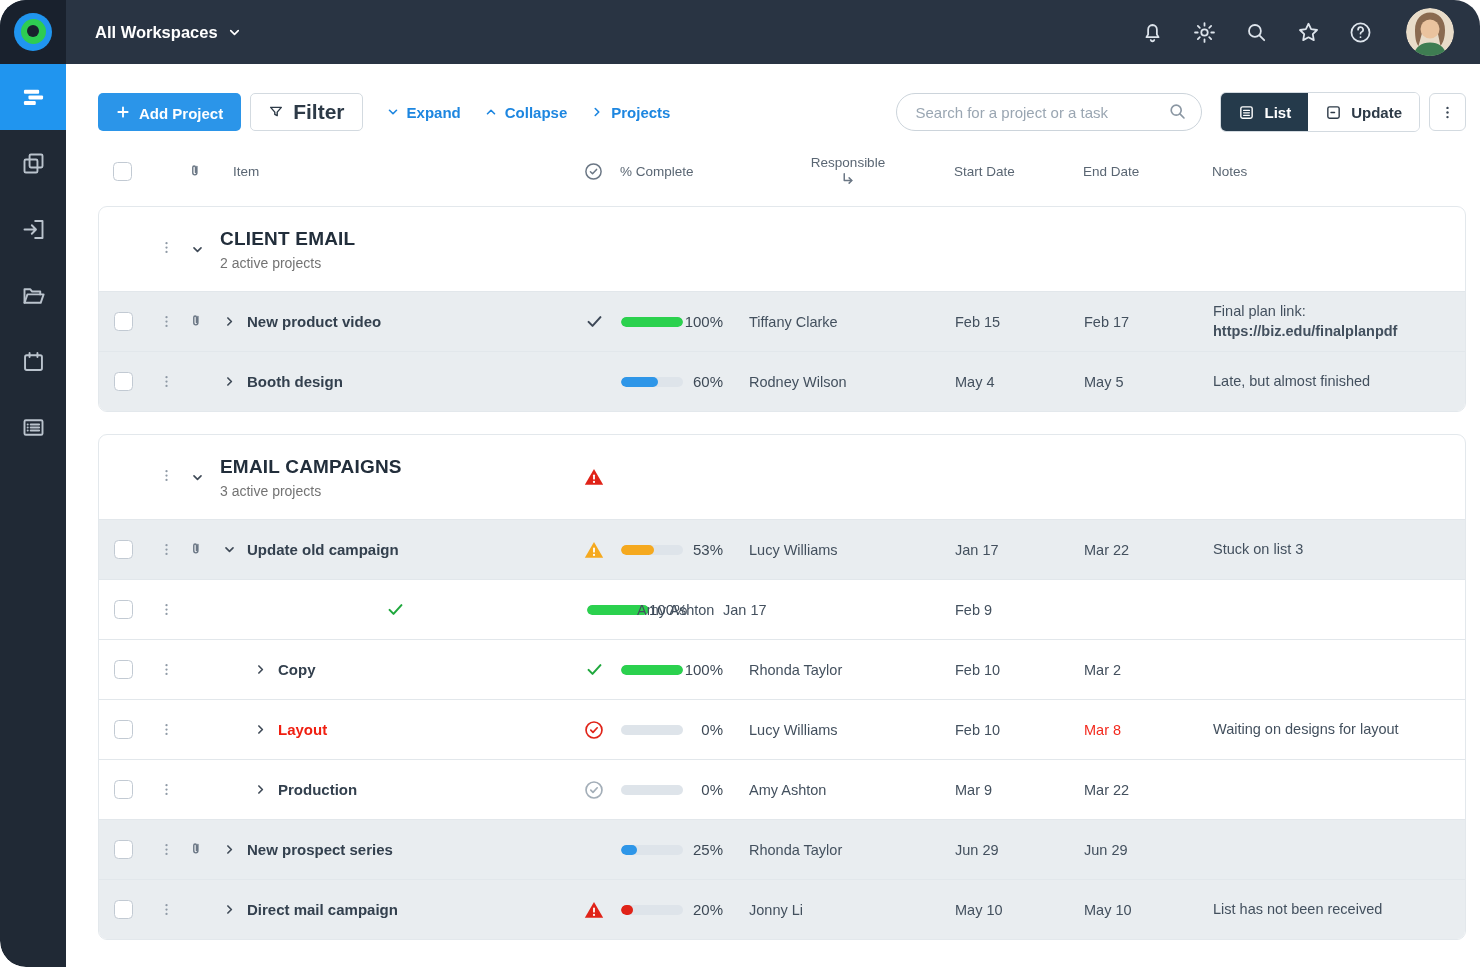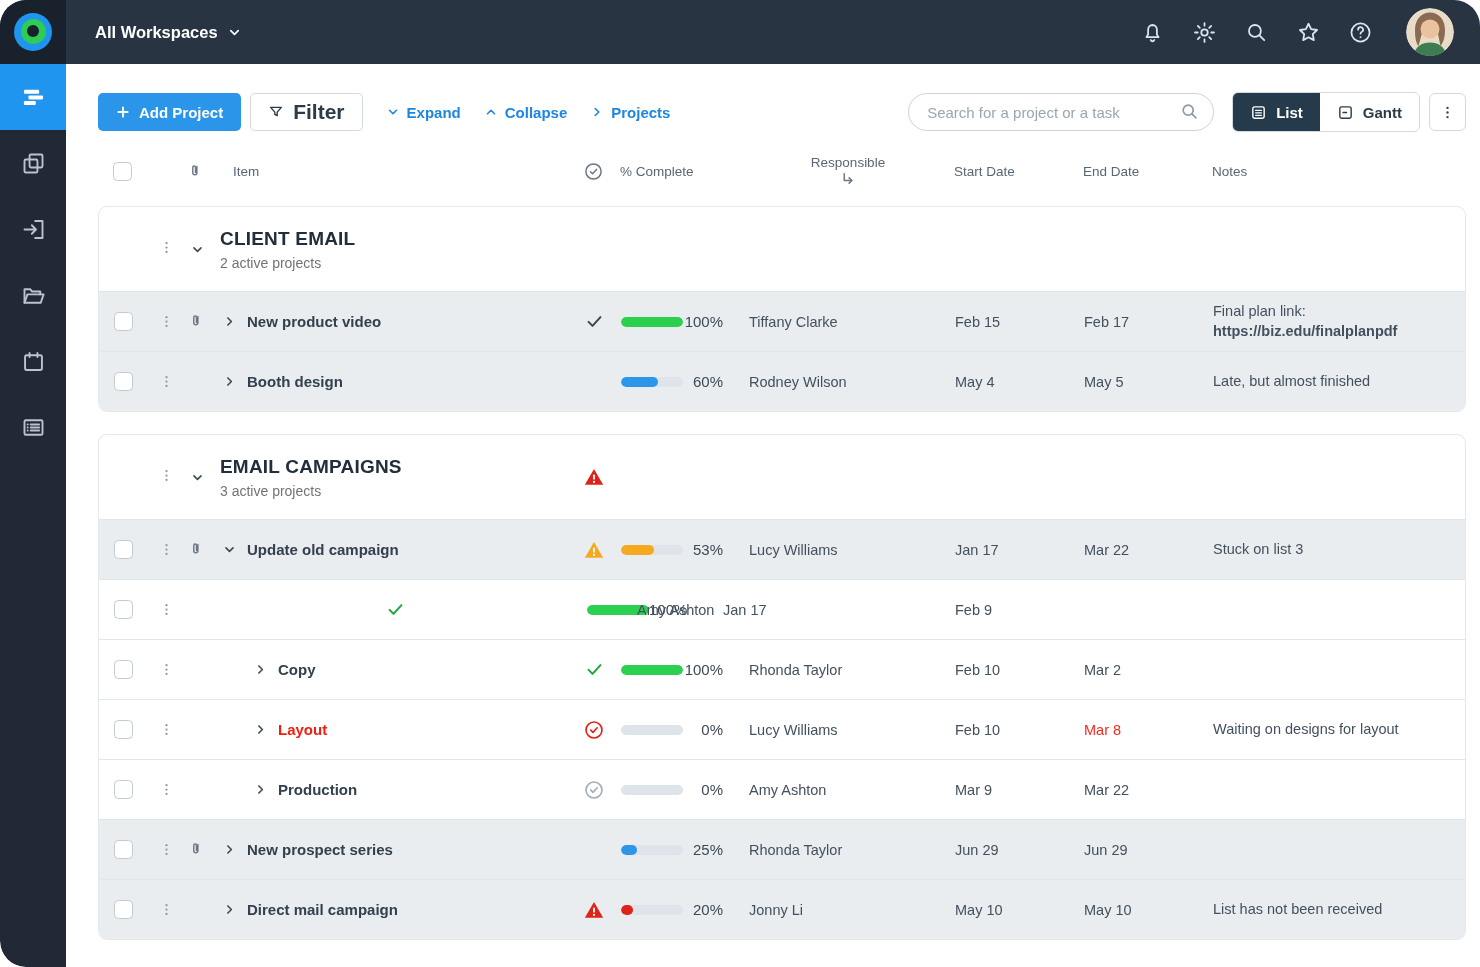--- a/index.html
+++ b/index.html
@@ -23,21 +23,21 @@
   .sidebar { position:absolute; top:64px; left:0; bottom:0; width:66px; background:#202935; border-bottom-left-radius:26px; z-index:2; }
   .side-item { width:66px; height:66px; display:flex; align-items:center; justify-content:center; cursor:pointer; }
   .side-item.active { background:#2095ef; }
   .side-item svg { width:27px; height:27px; }
   .side-item .stroke { stroke:#bac3cd; stroke-width:1.7; fill:none; stroke-linecap:round; stroke-linejoin:round; }
 
   
   .main { position:absolute; left:66px; top:64px; right:0; bottom:0; background:#fff; overflow:hidden; }
 
   .toolbar { display:flex; align-items:center; margin:28px 14px 0 32px; height:40px; }
-  .btn-primary { display:flex; align-items:center; gap:9px; background:#2b95e9; color:#fff; font-weight:700; font-size:15px; border:none; border-radius:5px; height:38px; padding:0 18px; cursor:pointer; font-family:inherit; }
+  .btn-primary { display:flex; gap:9px; background:#2b95e9; color:#fff; font-weight:700; font-size:15px; border:none; border-radius:5px; height:38px; padding:12px 18px; cursor:pointer; font-family:inherit; }
   .btn-plain { display:flex; align-items:center; gap:9px; background:#fff; color:#2d3a47; font-weight:700; font-size:21px; border:1px solid #d3dae0; border-radius:5px; height:38px; padding:0 17px; margin-left:9px; cursor:pointer; font-family:inherit; }
   .tool-link { display:flex; align-items:center; gap:7px; color:#1d86e0; font-weight:700; font-size:15px; margin-left:23px; cursor:pointer; }
   .tool-link svg { stroke:#1d86e0; }
   .search-wrap { margin-left:auto; position:relative; width:306px; }
   .search-wrap input { width:306px; height:38px; border:1px solid #ccd4db; border-radius:19px; padding:0 42px 0 18px; font-size:15px; color:#3c4856; font-family:inherit; outline:none; }
   .search-wrap input::placeholder { color:#9aa6b2; }
   .search-wrap .mag { position:absolute; right:14px; top:8px; }
   .view-group { display:flex; margin-left:18px; border-radius:6px; overflow:hidden; border:1px solid #d3dae0; }
   .view-btn { display:flex; align-items:center; gap:9px; height:38px; padding:0 17px; font-size:15px; font-weight:700; cursor:pointer; background:#fff; color:#2d3a47; }
   .view-btn.active { background:#253a4b; color:#fff; }
@@ -228,21 +228,21 @@
               <rect x="4" y="4" width="16" height="16" rx="2.5"></rect>
               <path d="M8 9h8M8 12.5h8M8 16h8"></path>
             </svg>
           <span>List</span>
         </div>
         <div class="view-btn">
           <svg width="17" height="17" viewBox="0 0 24 24" fill="none" stroke="#2d3a47" stroke-width="2" stroke-linecap="round">
               <rect x="4" y="4" width="16" height="16" rx="2.5"></rect>
               <path d="M8.5 12h5"></path>
             </svg>
-          <span>Gantt</span>
+          <span>Update</span>
         </div>
       </div>
       <div class="kebab-btn">
         <svg width="17" height="17" viewBox="0 0 24 24" fill="#3c4856">
             <circle cx="12" cy="5.5" r="1.7"></circle>
             <circle cx="12" cy="12" r="1.7"></circle>
             <circle cx="12" cy="18.5" r="1.7"></circle>
           </svg>
       </div>
     </div>

